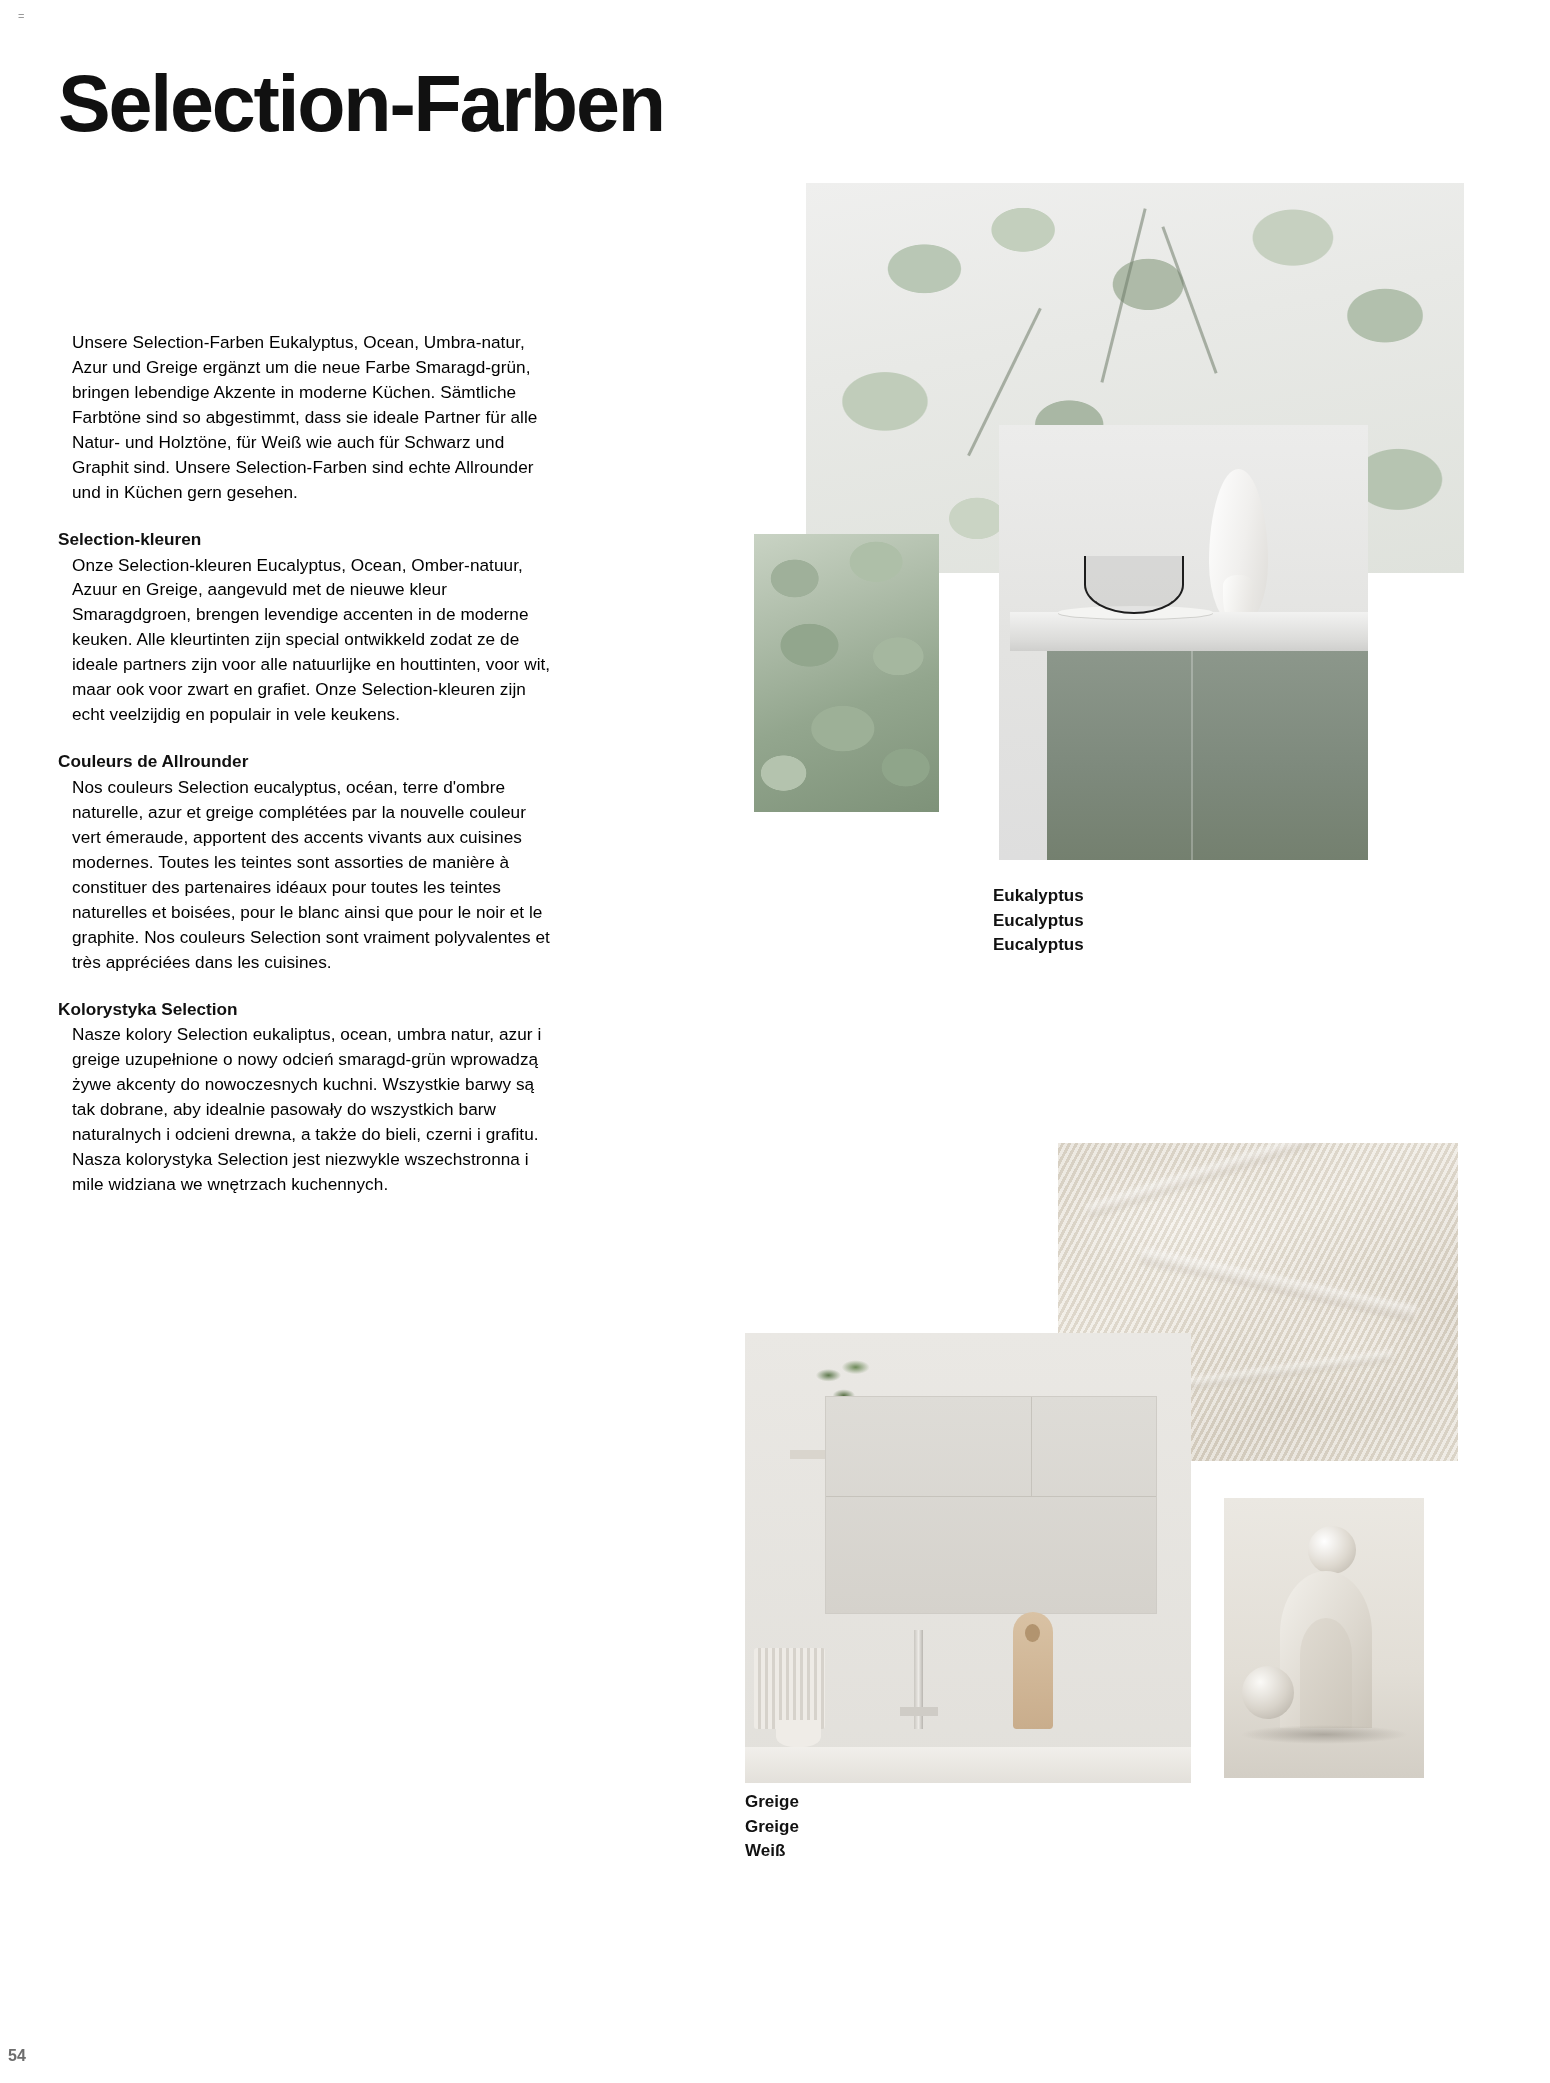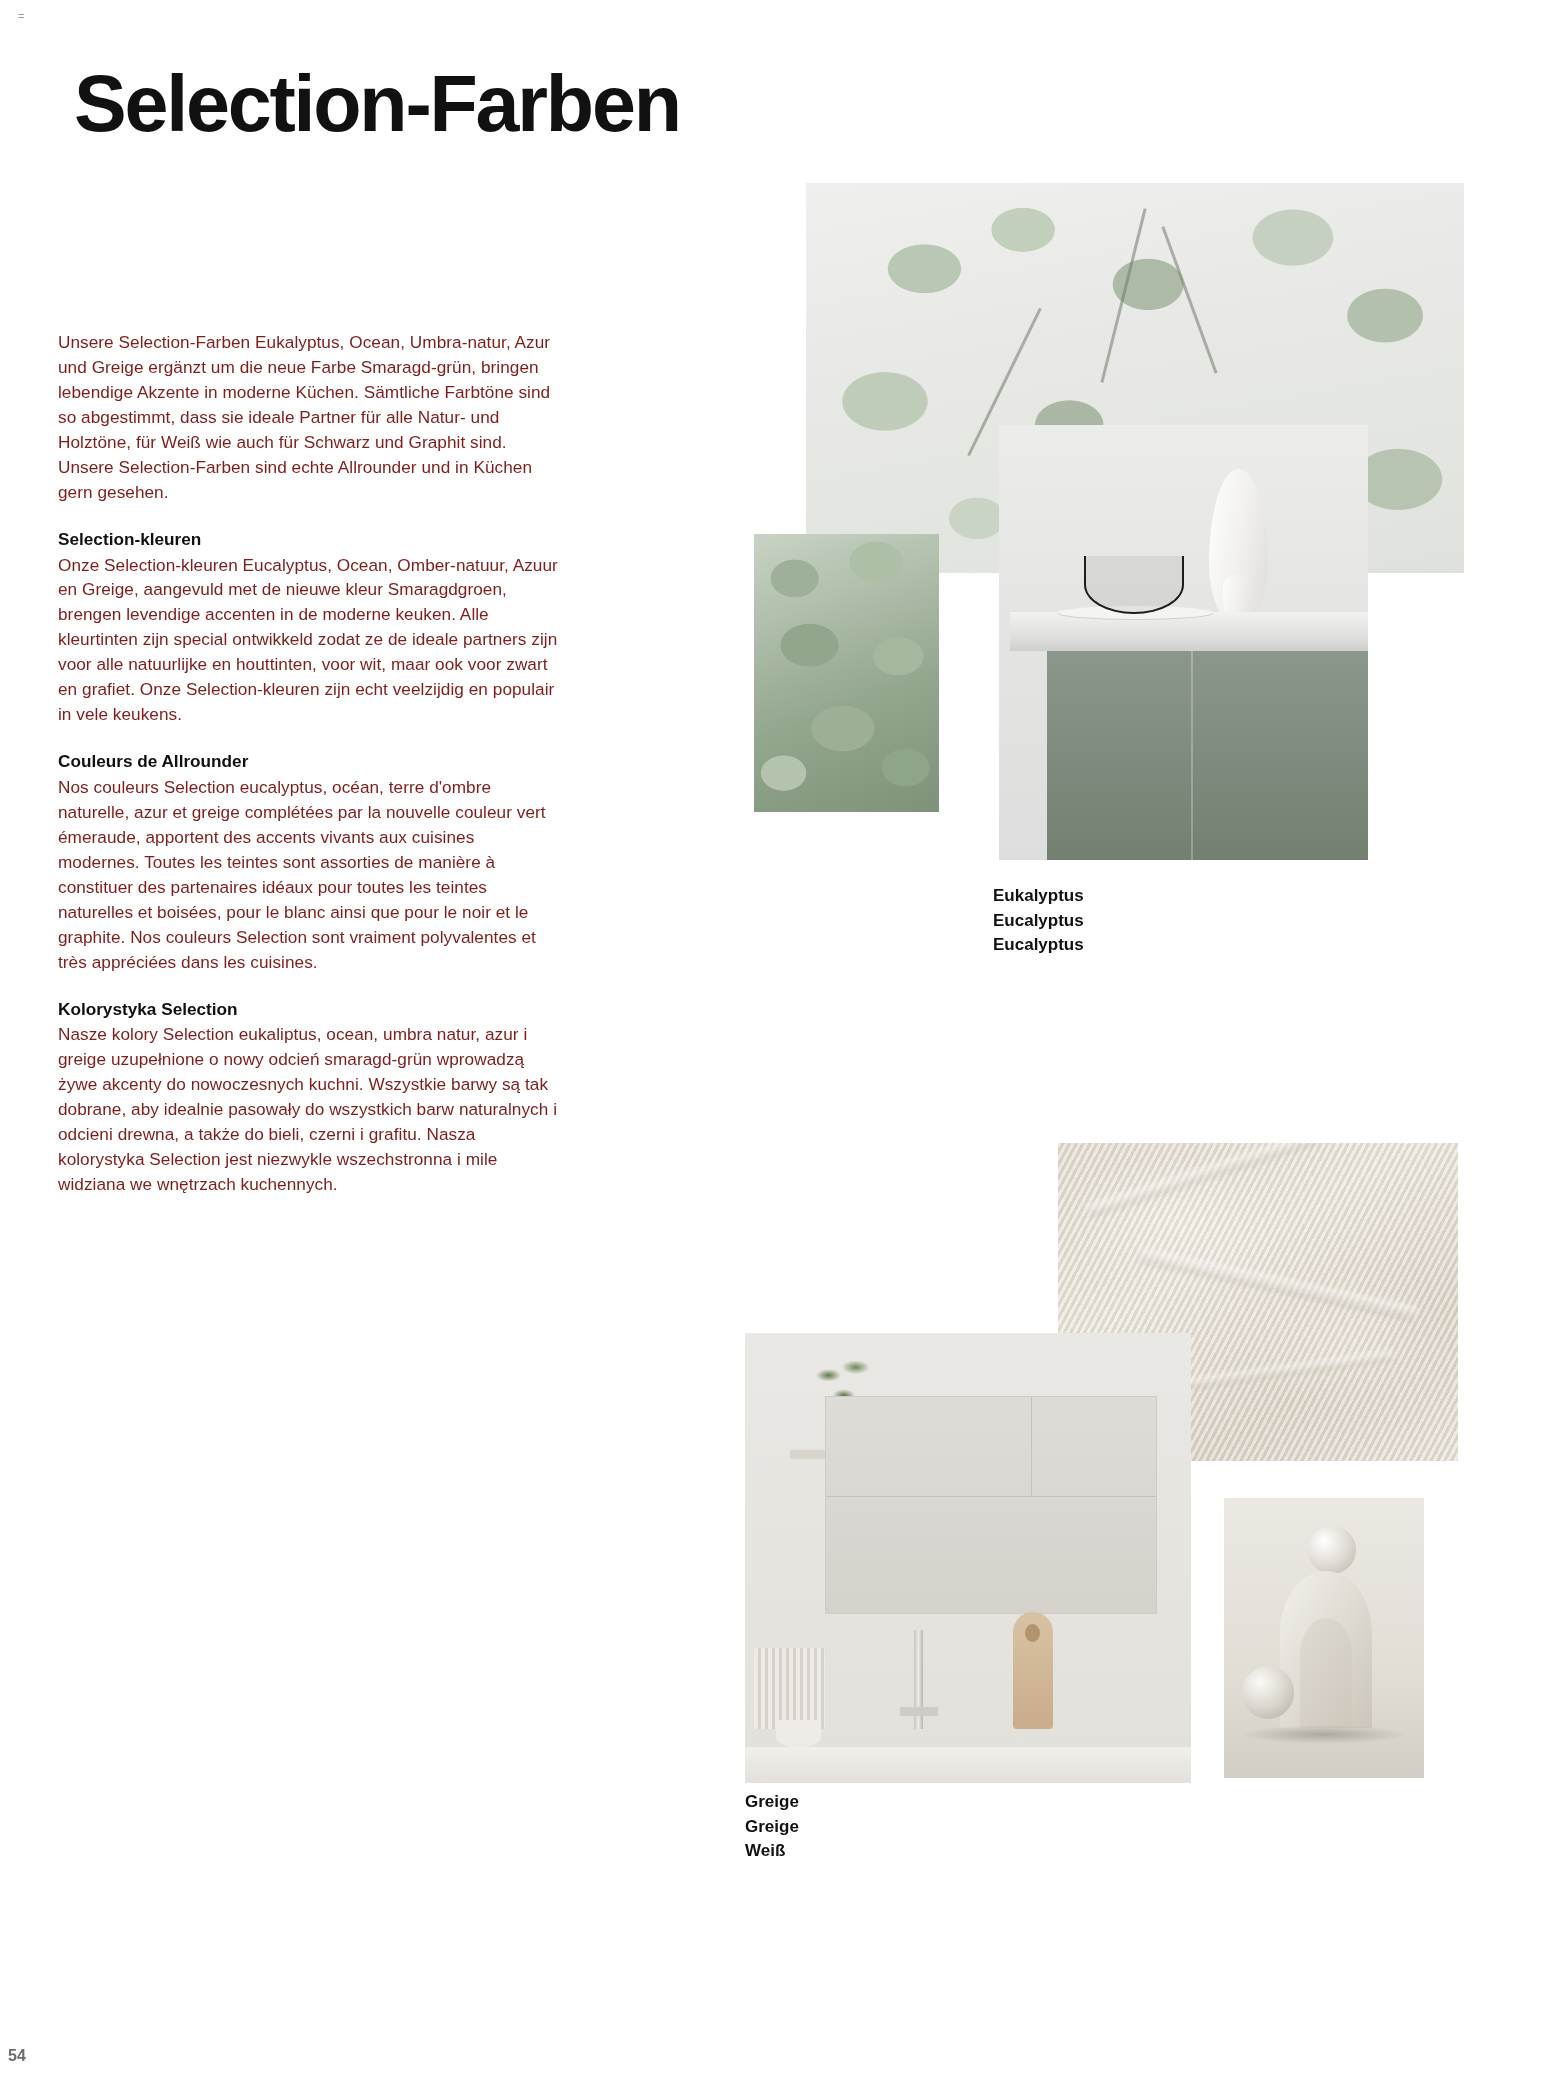--- a/index.html
+++ b/index.html
@@ -32,42 +32,42 @@
     color: #9a9a9a;
     font-size: 11px;
     line-height: 5px;
     letter-spacing: 0;
   }
   .corner-mark span { display: block; }
 
   
   .title {
     position: absolute;
-    left: 74px;
+    left: 58px;
     top: 14px;
     width: 620px;
     font-size: 79px;
     line-height: 0.93;
     font-weight: 700;
     letter-spacing: -2.2px;
     color: #111111;
   }
 
   
   .text-col {
     position: absolute;
     left: 58px;
     top: 330px;
     width: 500px;
   }
   .para {
     font-size: 17.2px;
     line-height: 1.45;
-    color: #7f1d1d;
-    margin: 0 0 22px 0;
+    color: #000000;
+    margin: 0 0 22px 14px;
     letter-spacing: 0.05px;
   }
   .para.last { margin-bottom: 0; }
   .subhead {
     font-size: 17.2px;
     line-height: 1.45;
     font-weight: 700;
     color: #111;
     margin: 0 0 1px 0;
   }

